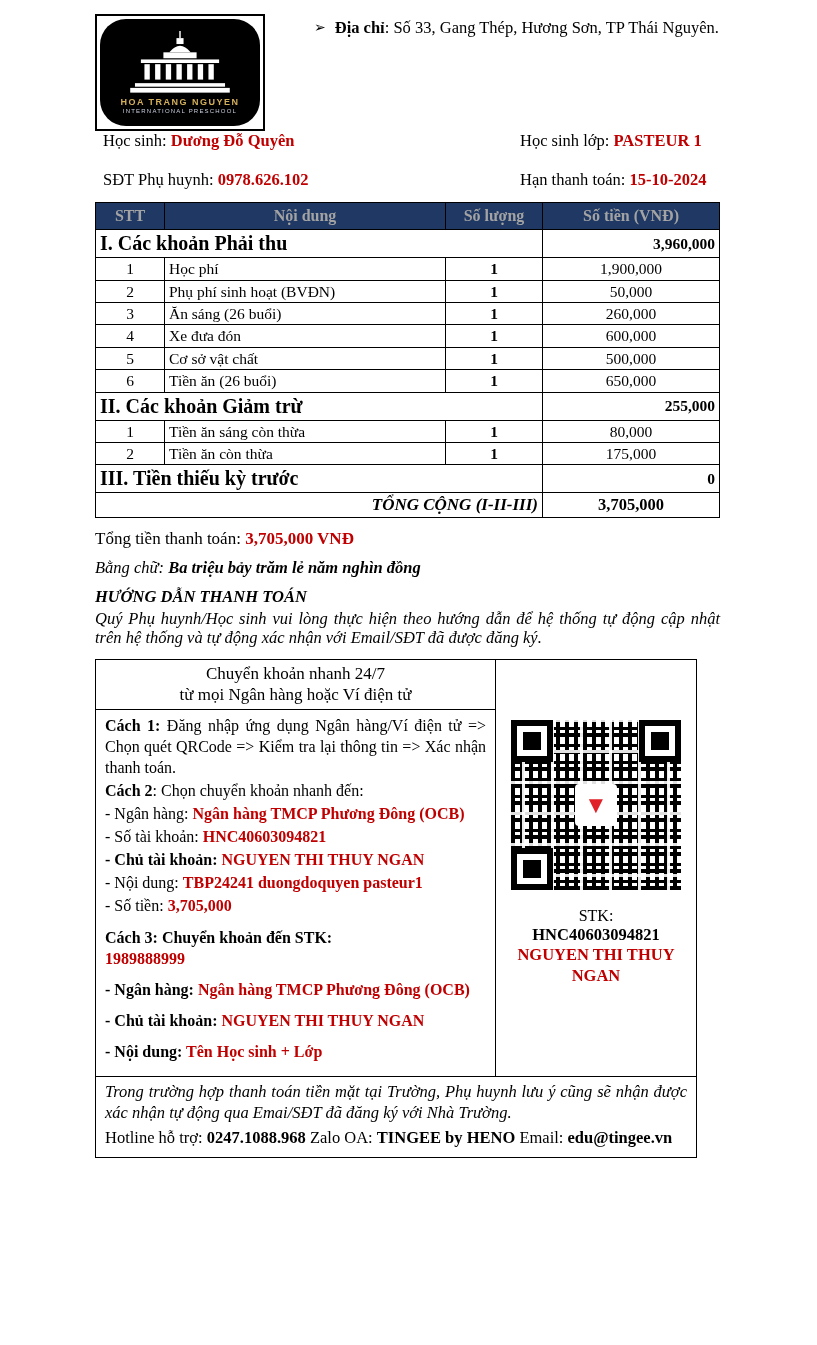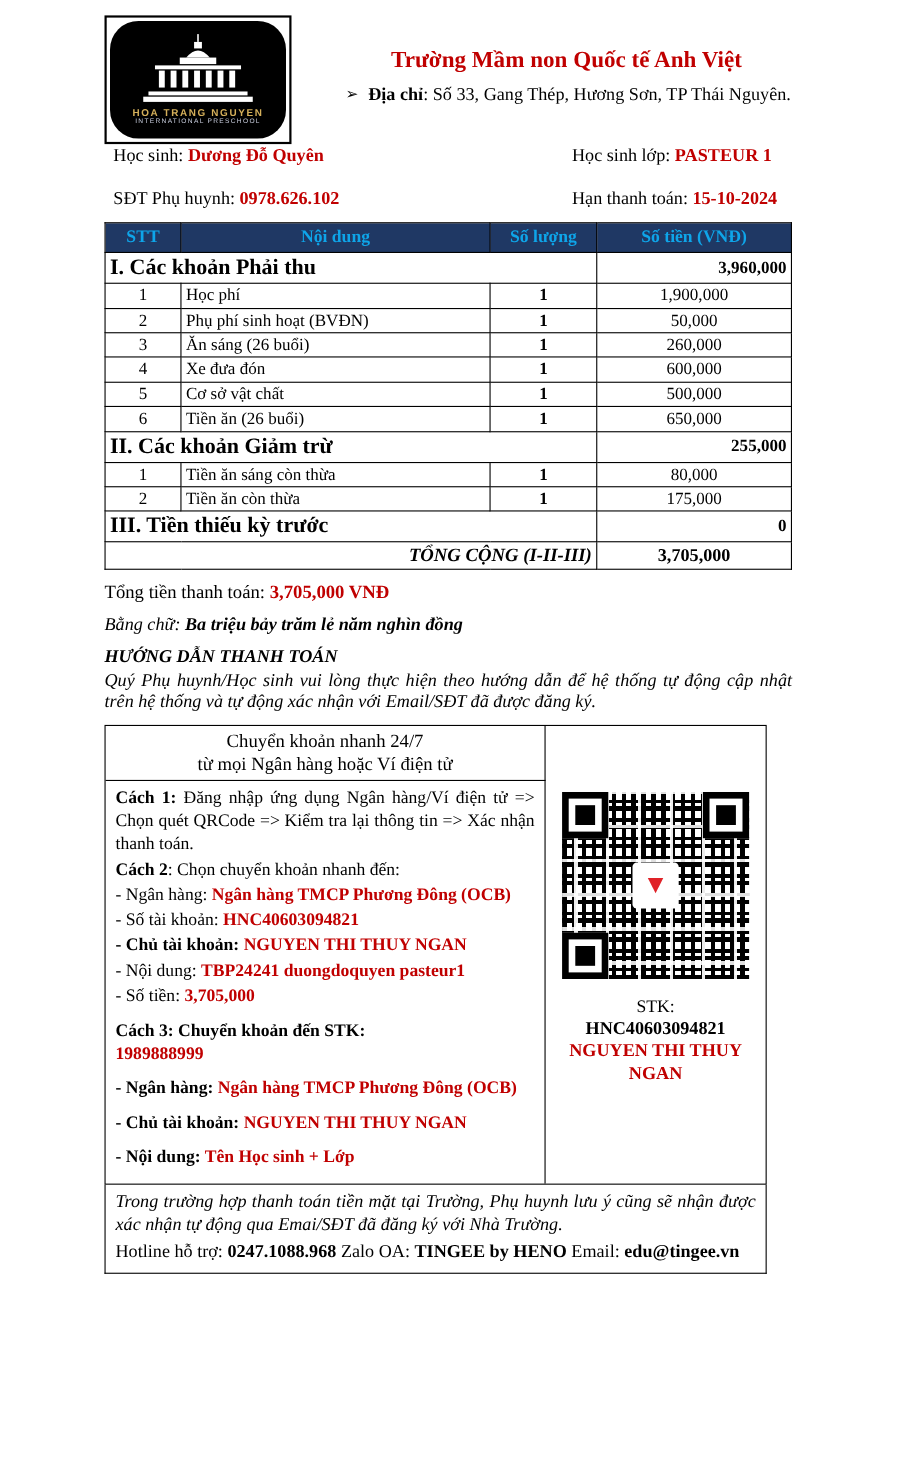--- a/index.html
+++ b/index.html
@@ -22,21 +22,21 @@
   
   .doc-title{text-align:center;color:#1f3864;font-weight:bold;font-size:21.5px;margin:36px 0 26px;letter-spacing:.2px;}
 
   
   .info{display:grid;grid-template-columns:1fr 200px;column-gap:20px;row-gap:18px;font-size:16.5px;margin:0 0 12px 8px;}
   .info p{margin:0;line-height:1.25;}
 
   
   table.fees{width:100%;border-collapse:collapse;font-size:15.5px;}
   table.fees th,table.fees td{border:1px solid #000;padding:1px 4px;line-height:1.25;}
-  table.fees th{background:#1f3864;color:#0ea5e9;font-weight:bold;font-size:16px;text-align:center;padding:3px 4px;vertical-align:middle;}
+  table.fees th{background:#1f3864;color:#a3a3a3;font-weight:bold;font-size:16px;text-align:center;padding:3px 4px;vertical-align:middle;}
   .col-stt{width:60px;} .col-name{width:272px;} .col-qty{width:88px;}
   td.c{text-align:center;} td.r{text-align:right;} td.bold{font-weight:bold;}
   td.section{font-weight:bold;font-size:20px;padding-left:5px;}
   td.name{padding-left:12px;}
   td.total-label{font-weight:bold;font-style:italic;font-size:17px;text-align:right;padding-right:26px;}
   td.total-amt{font-weight:bold;font-size:16.5px;text-align:center;}
 
   
   .sum1{font-size:17px;margin:11px 0 2px;}
   .sum2{font-size:16.5px;font-style:italic;margin:9px 0 2px;}
@@ -98,21 +98,20 @@
             <path d="M41 18 q9 -11 18 0 z"></path>
             <rect x="47" y="6" width="6" height="5"></rect>
             <rect x="49.4" y="0" width="1.2" height="6"></rect>
           </g>
         </svg>
         <div class="logo-text1">HOA TRANG NGUYEN</div>
         <div class="logo-text2">INTERNATIONAL PRESCHOOL</div>
       </div>
     </div>
     <div class="header-right">
-      <div class="school-name">Trường Mầm non Quốc tế Anh Việt</div>
       <div class="bullet-line">
         <span class="bullet">➢</span><b>Địa chỉ</b><span>: Số 33, Gang Thép, Hương Sơn, TP Thái Nguyên.</span>
       </div>
     </div>
   </div>
 
 
   <div class="info">
     <p><span>Học sinh: </span><b class="red">Dương Đỗ Quyên</b></p>
     <p><span>Học sinh lớp: </span><b class="red">PASTEUR 1</b></p>

